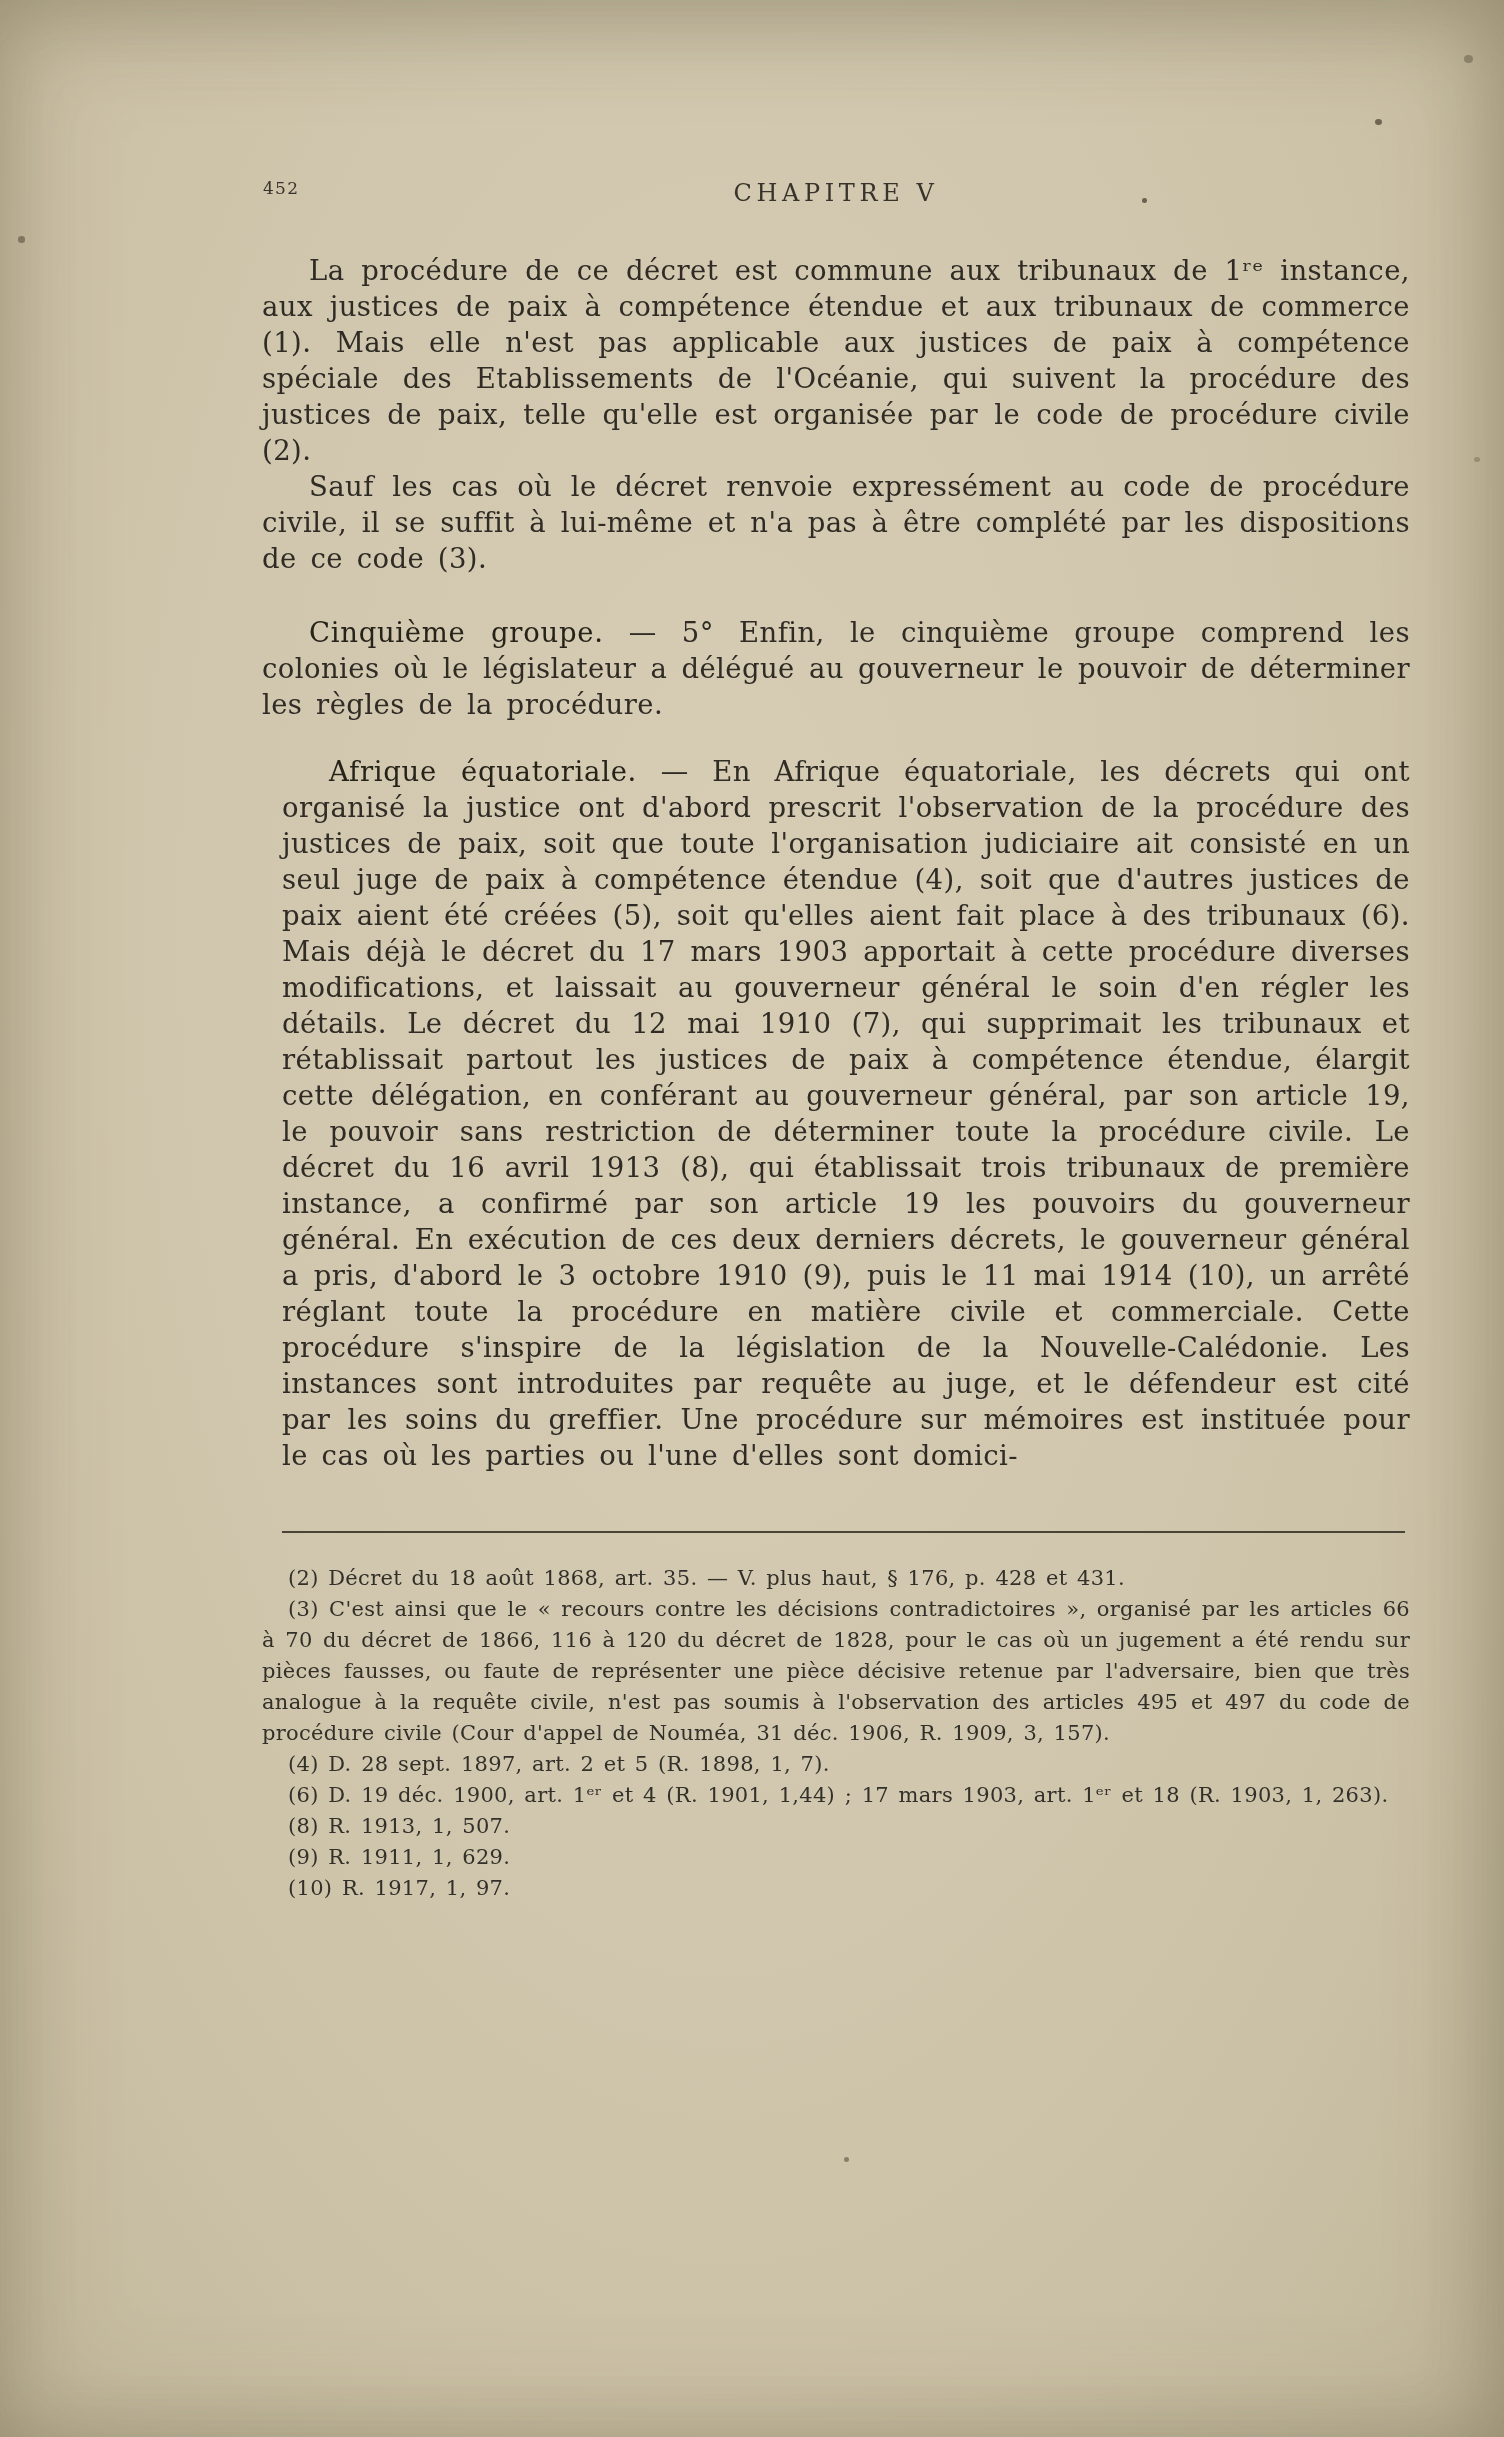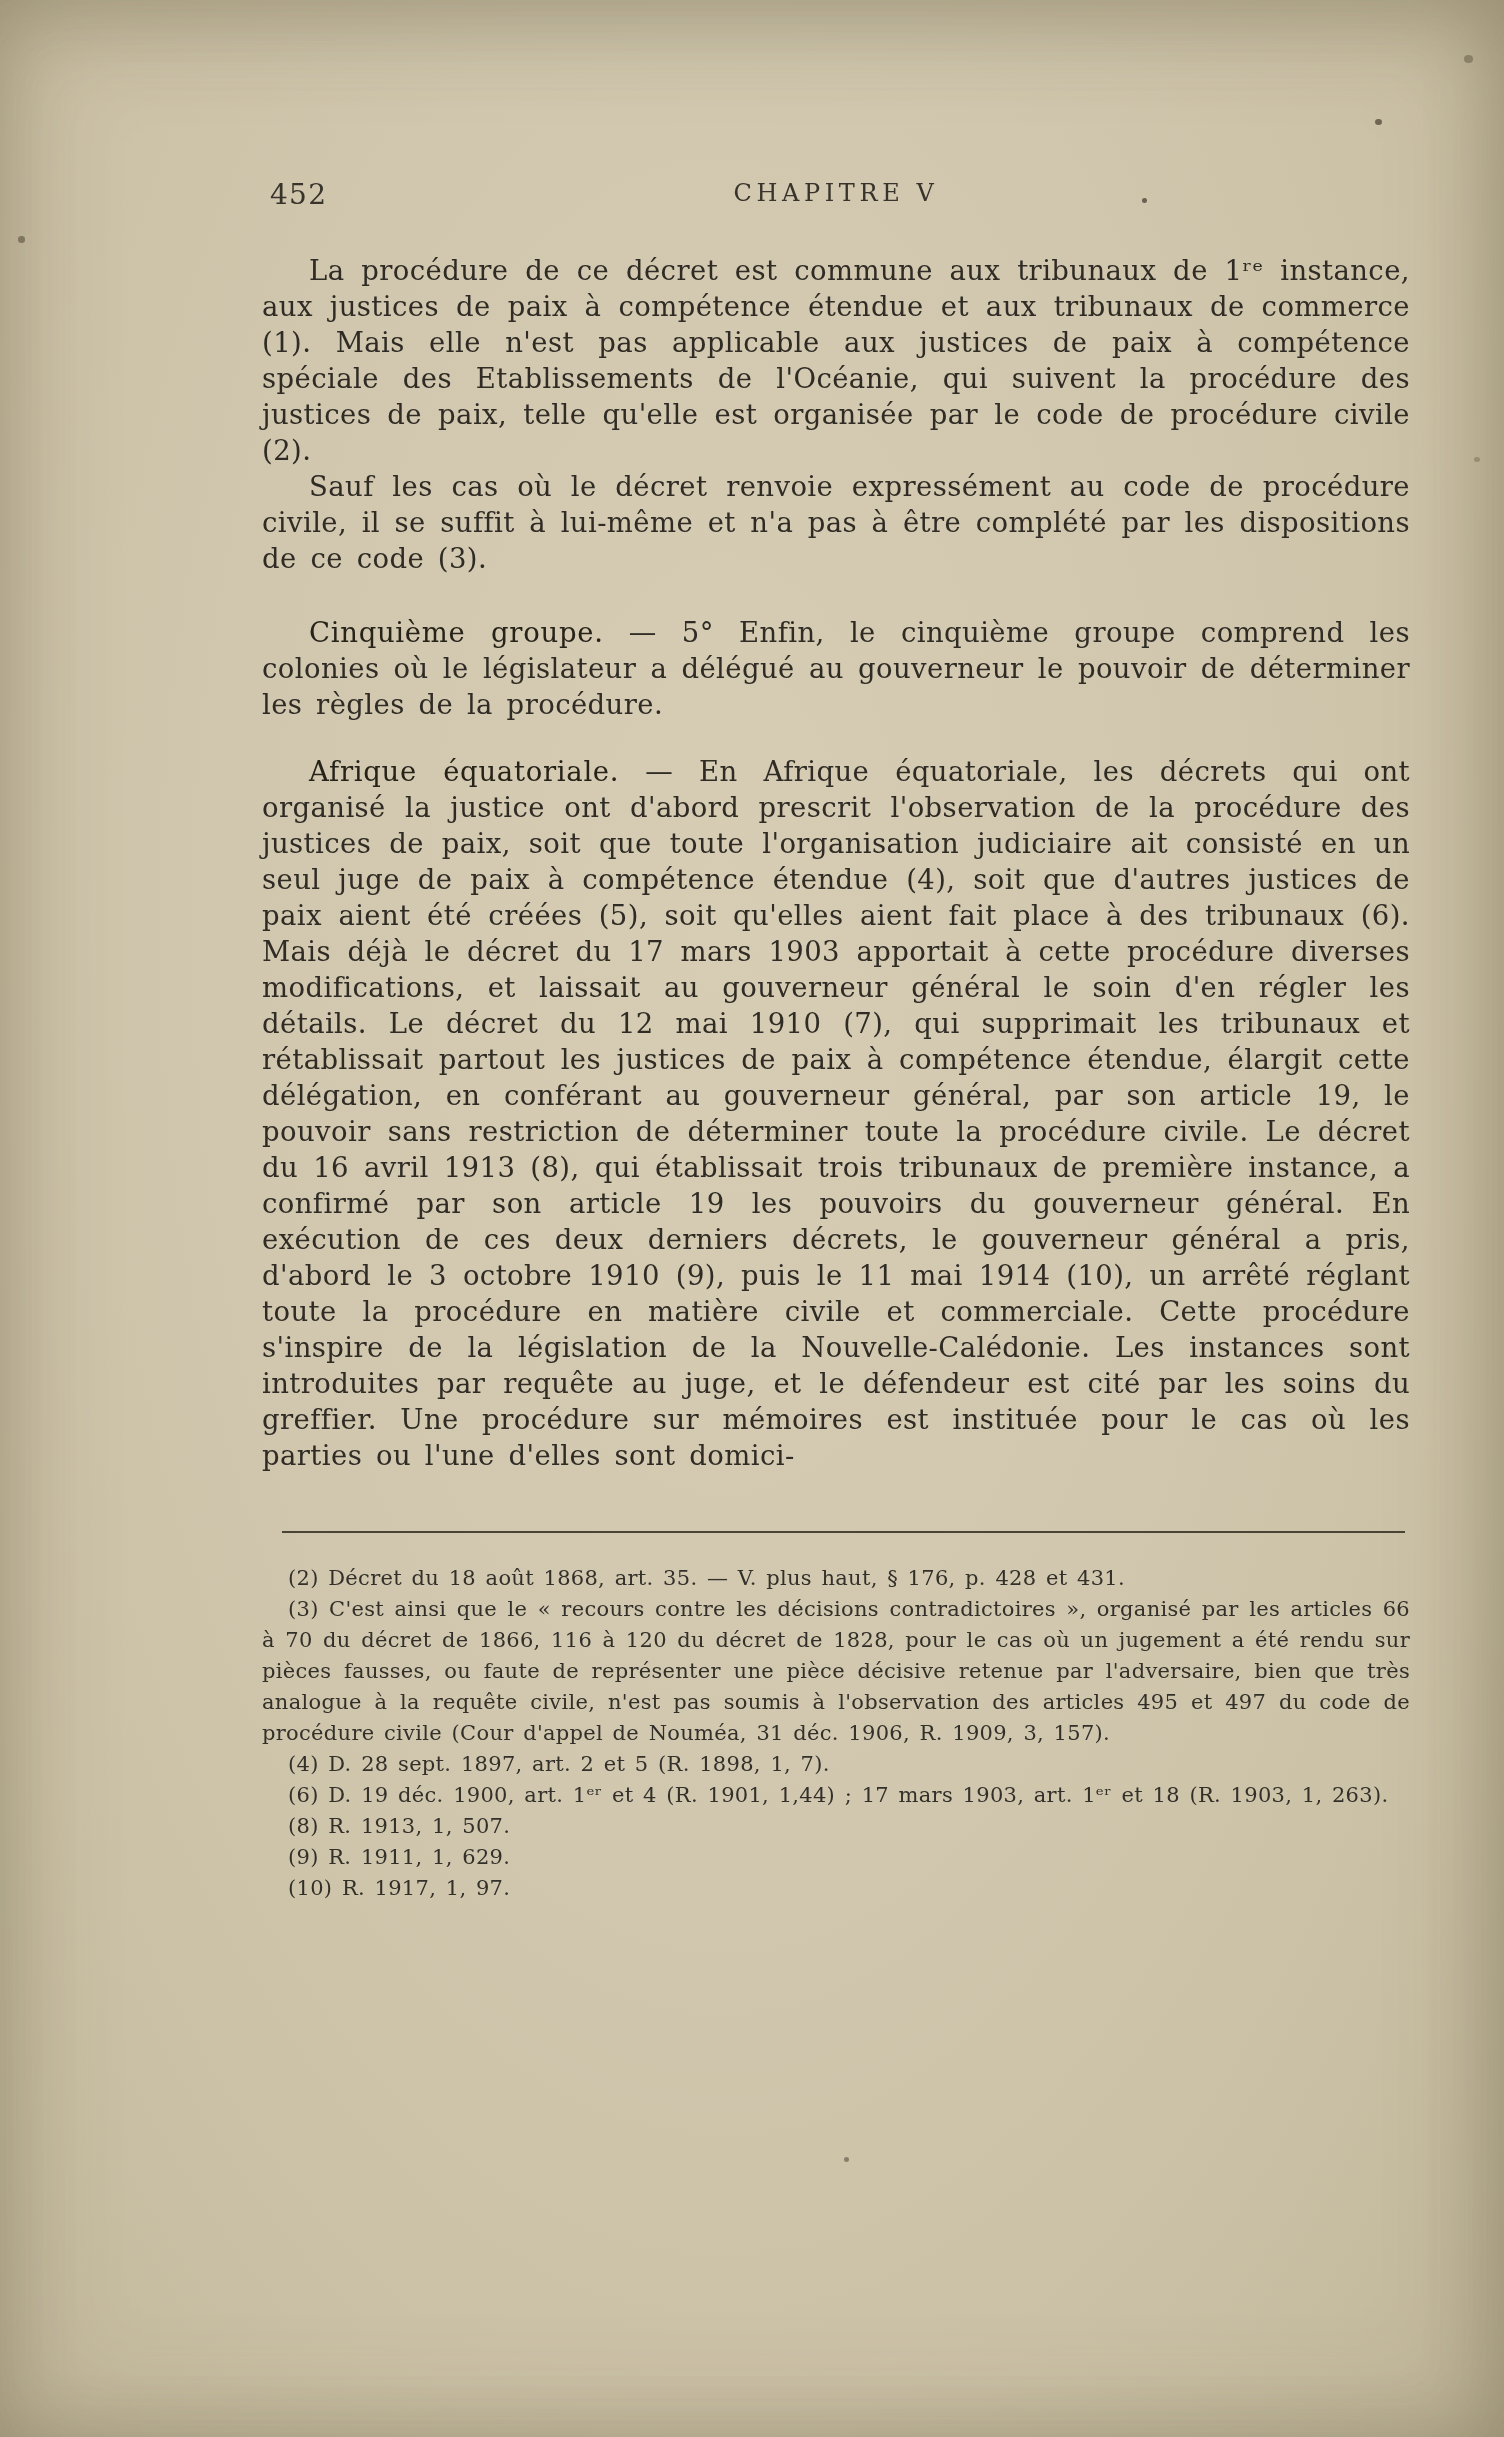--- a/index.html
+++ b/index.html
@@ -28,43 +28,43 @@
     width: 1148px;
   }
   .page-header {
     position: relative;
     height: 37px;
     margin-bottom: 37px;
     color: #39342b;
   }
   .page-number {
     position: absolute;
-    left: 8px; top: 0;
-    font-size: 28px;
+    left: 1px; top: 0;
+    font-size: 17px;
     letter-spacing: 1.3px;
   }
   .chapter-header {
     display: block;
     text-align: center;
     font-size: 24px;
     letter-spacing: 4.6px;
     padding-top: 1.3px;
   }
   .body-text p {
     margin: 0;
     text-indent: 47px;
     text-align: justify;
     font-size: 27.5px;
     line-height: 36px;
     word-spacing: 4.6px;
     letter-spacing: 0.4px;
     color: #302c25;
   }
   .body-text p.space-lg { margin-top: 38px; }
-  .body-text p.space-md { margin-top: 31px; }
+  .body-text p.space-md { margin-top: 31px; margin-left: 20px; }
   .lead {
     font-weight: normal;
     letter-spacing: 0.7px;
     color: #272319;
   }
   .footnote-rule {
     border: none;
     border-top: 2px solid #4a4437;
     width: 1123px;
     margin: 58px 0 30px 19.7px;

